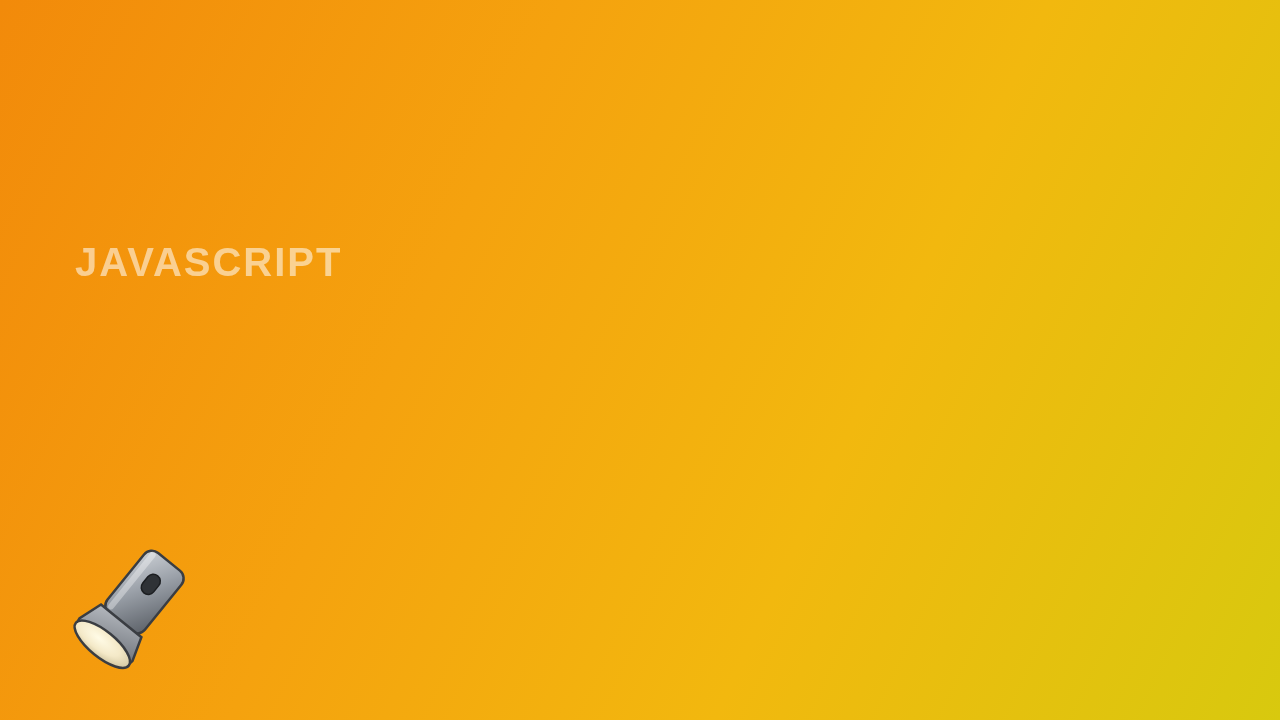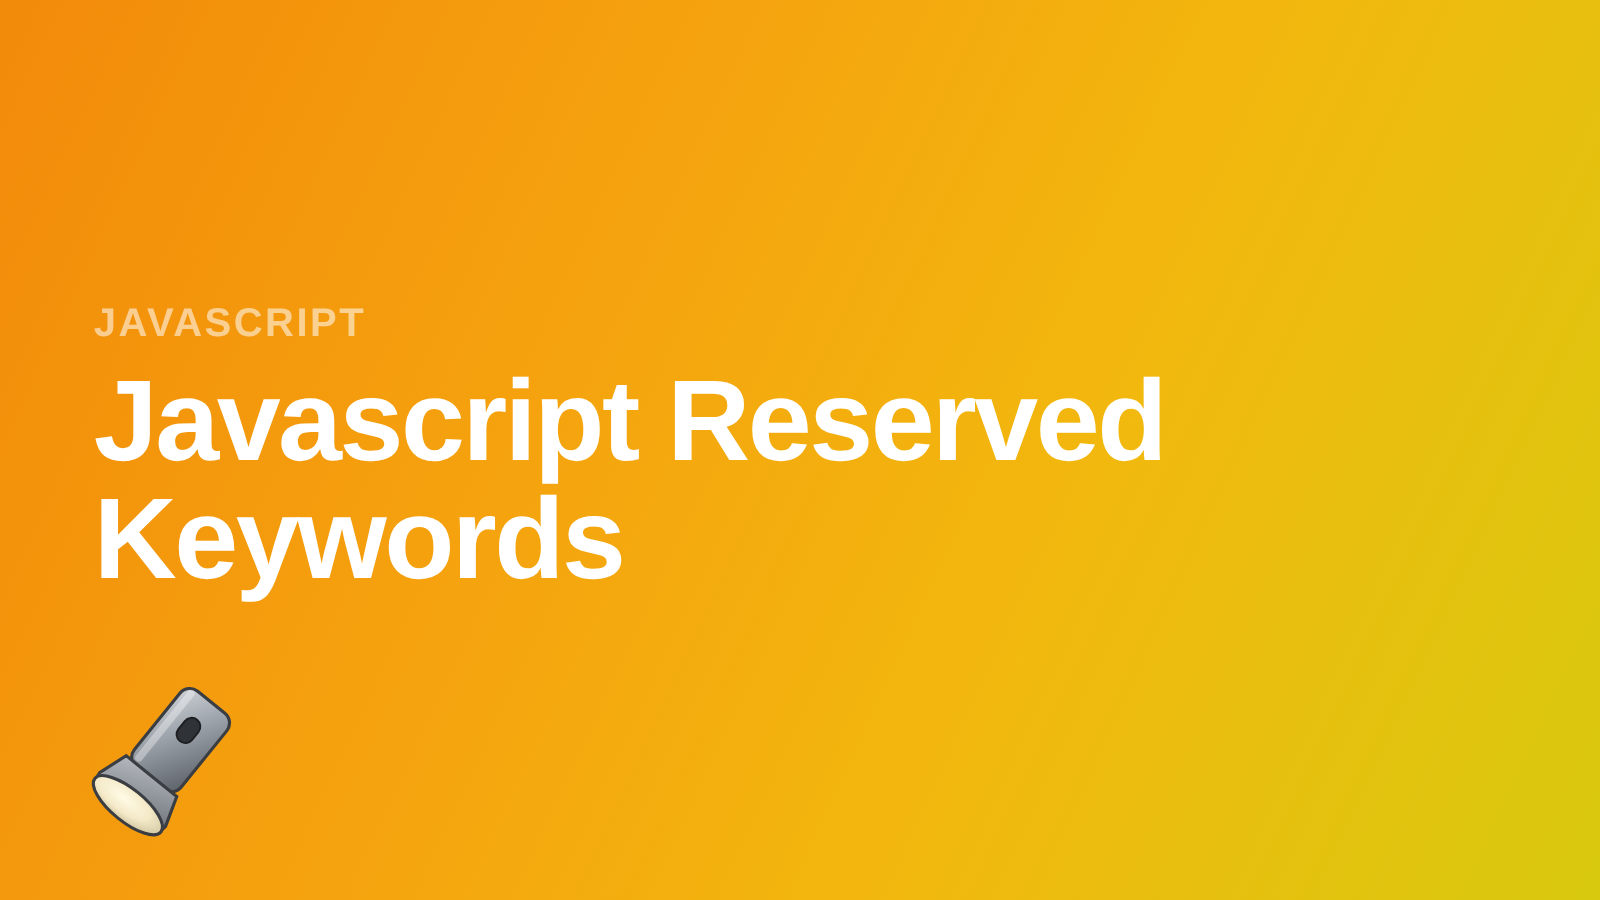--- a/index.html
+++ b/index.html
@@ -9,21 +9,21 @@
   background: linear-gradient(115deg, #f28a0a 0%, #f5a20e 35%, #f2b80e 65%, #d8c90e 100%);
   position: relative;
 }
 .content {
   position: absolute;
   left: 75px;
   top: 240px;
   right: 60px;
 }
 .eyebrow {
-  font-size: 32px;
+  font-size: 40px;
   font-weight: 600;
   letter-spacing: 2px;
   color: rgba(255,255,255,0.55);
   margin-bottom: 14px;
 }
 .title {
   font-size: 92px;
   font-weight: 800;
   line-height: 1.02;
   letter-spacing: -2px;
@@ -36,21 +36,20 @@
   width: 140px;
   height: 140px;
 }
 .icon-wrap svg { width: 100%; height: 100%; display: block; }
 </style>
 </head>
 <body>
 
 <div class="content">
   <div class="eyebrow">JAVASCRIPT</div>
-  <div class="title">Javascript Reserved Keywords</div>
 </div>
 
 <div class="icon-wrap">
   <svg viewBox="0 0 140 140">
     <defs>
       <linearGradient id="barrel" x1="0" y1="0" x2="1" y2="1">
         <stop offset="0%" stop-color="#cfd3d8"></stop>
         <stop offset="45%" stop-color="#9aa0a8"></stop>
         <stop offset="100%" stop-color="#5a5f66"></stop>
       </linearGradient>

